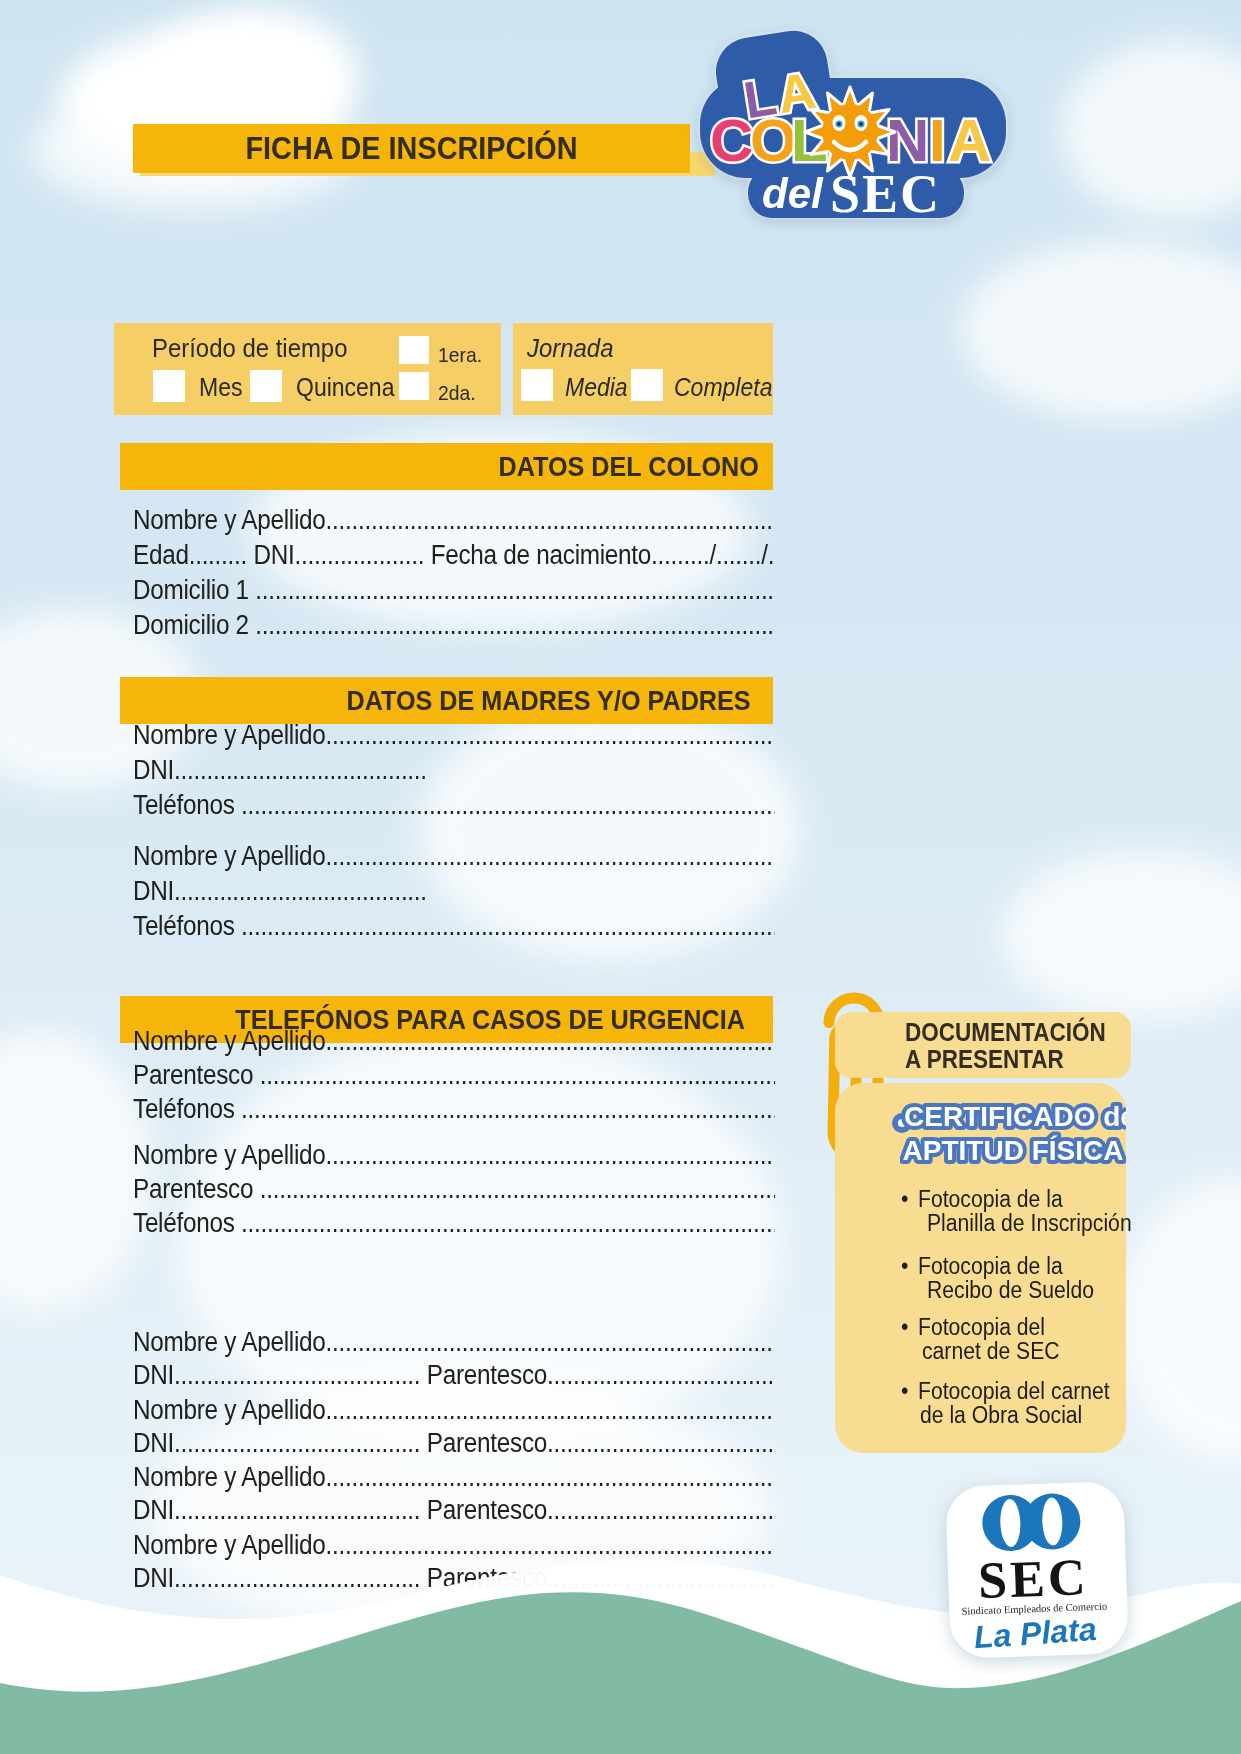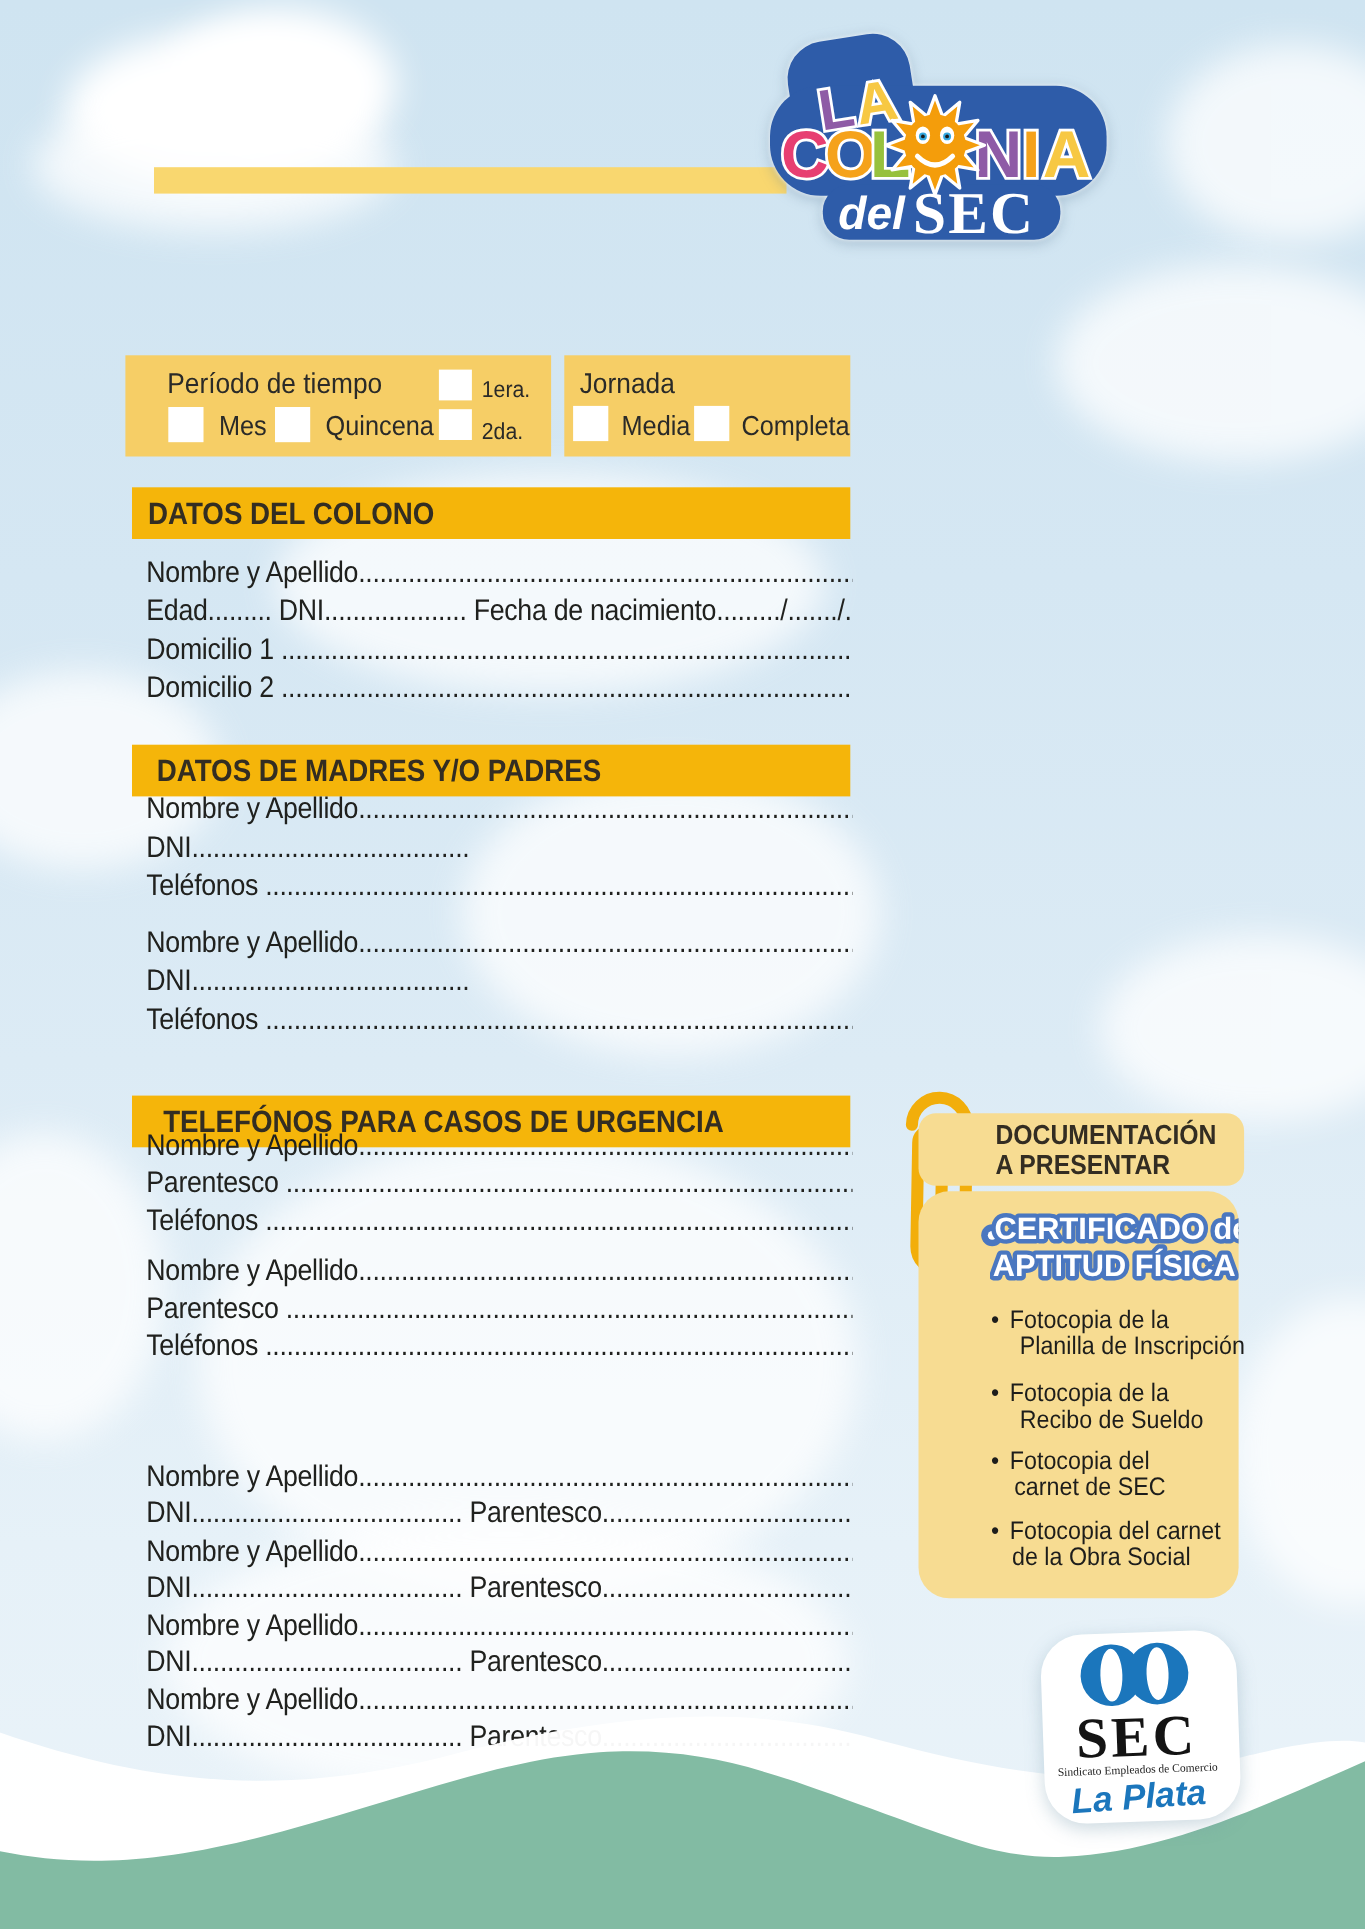--- a/index.html
+++ b/index.html
@@ -14,21 +14,21 @@
   .title-bar{background:#f5b50a;display:flex;align-items:center;justify-content:center;}
   .title-text{font-size:31px;font-weight:bold;color:#332d22;letter-spacing:0;transform:scaleX(.93);white-space:nowrap;}
   
   .panel{background:#f6ce66;}
   .panel-label{position:absolute;font-size:26px;color:#2a2a28;white-space:nowrap;transform:scaleX(.92);transform-origin:0 50%;}
   .inputbox{position:absolute;background:#ffffff;}
   .cb{position:absolute;background:#ffffff;}
   .cb-label{position:absolute;font-size:25px;color:#2a2a28;white-space:nowrap;transform:scaleX(.92);transform-origin:0 50%;}
   .cb-label.small{font-size:21px;}
   
-  .bar{position:absolute;left:120px;width:653px;height:47px;background:#f5b50a;display:flex;align-items:center;justify-content:flex-start;}
+  .bar{position:absolute;left:120px;width:653px;height:47px;background:#f5b50a;display:flex;align-items:center;justify-content:flex-end;}
   .bar span{font-size:28px;font-weight:bold;color:#332d22;white-space:nowrap;transform:scaleX(.9);}
   
   .fline{position:absolute;left:133px;width:642px;height:32px;overflow:hidden;font-size:27px;color:#20211e;white-space:nowrap;}
   .fline span{display:inline-block;transform:scaleX(.9);transform-origin:0 50%;letter-spacing:-.3px;}
   
   .card{position:absolute;background:#f7dc92;border-radius:24px;}
   .doc-title{position:absolute;font-size:25px;font-weight:bold;color:#332d22;white-space:nowrap;transform:scaleX(.9);transform-origin:0 50%;}
   .doc-item-line{position:absolute;font-size:23px;color:#1d1d1b;white-space:nowrap;transform:scaleX(.92);transform-origin:0 50%;}
   .bullet-dot{color:#1d1d1b;font-size:23px;}
   .blue-bullet{position:absolute;width:20px;height:20px;border-radius:50%;background:#4a77c0;display:flex;align-items:center;justify-content:center;}
@@ -52,20 +52,23 @@
   <div class="cloud soft" style="left:250px;top:430px;width:500px;height:200px;"></div>
   <div class="cloud soft" style="left:-50px;top:610px;width:250px;height:180px;"></div>
   <div class="cloud soft" style="left:420px;top:700px;width:380px;height:260px;"></div>
   <div class="cloud soft" style="left:1000px;top:850px;width:290px;height:170px;"></div>
   <div class="cloud soft" style="left:-70px;top:1030px;width:220px;height:280px;"></div>
   <div class="cloud soft" style="left:180px;top:1030px;width:600px;height:420px;"></div>
   <div class="cloud soft" style="left:1120px;top:1180px;width:220px;height:280px;"></div>
   <div class="cloud soft" style="left:150px;top:1380px;width:620px;height:260px;"></div>
 
   <div class="abs title-tail" style="left:140px;top:152px;width:575px;height:24px;"></div>
+  <div class="abs title-bar" style="left:133px;top:124px;width:557px;height:49px;">
+    <span class="title-text">FICHA DE INSCRIPCIÓN</span>
+  </div>
 
   <svg class="abs logo-svg" style="left:688px;top:20px;" width="330" height="202" viewBox="0 0 330 202">
     <g fill="#2E5CA9">
       <rect x="30" y="14" width="112" height="98" rx="34" transform="rotate(-9 86 63)"></rect>
       <rect x="12" y="58" width="306" height="100" rx="46"></rect>
       <rect x="60" y="148" width="216" height="50" rx="24"></rect>
     </g>
     <g font-weight="bold" stroke="#ffffff" stroke-width="5" paint-order="stroke" transform="rotate(-9 86 63)" font-size="52">
       <text x="54" y="94" fill="#8E5BA6">L</text>
       <text x="88" y="94" fill="#F7C843">A</text>
@@ -99,21 +102,21 @@
     <div class="cb" style="left:39px;top:47px;width:32px;height:32px;"></div>
     <span class="cb-label" style="left:85px;top:50px;">Mes</span>
     <div class="cb" style="left:136px;top:47px;width:32px;height:32px;"></div>
     <span class="cb-label" style="left:182px;top:50px;">Quincena</span>
     <div class="cb" style="left:285px;top:13px;width:30px;height:28px;"></div>
     <span class="cb-label small" style="left:324px;top:20px;">1era.</span>
     <div class="cb" style="left:285px;top:49px;width:30px;height:28px;"></div>
     <span class="cb-label small" style="left:324px;top:58px;">2da.</span>
   </div>
 
-  <div class="abs panel" style="left:513px;top:323px;width:260px;height:92px;">
+  <div class="abs panel" style="left:513px;top:323px;width:260px;height:92px;font-style:italic;">
     <span class="panel-label" style="left:14px;top:10px;">Jornada</span>
     <div class="cb" style="left:8px;top:46px;width:32px;height:32px;"></div>
     <span class="cb-label" style="left:52px;top:50px;">Media</span>
     <div class="cb" style="left:118px;top:46px;width:32px;height:32px;"></div>
     <span class="cb-label" style="left:161px;top:50px;">Completa</span>
   </div>
 
   <div class="bar" style="top:443px;">
     <span>DATOS DEL COLONO</span>
   </div>

